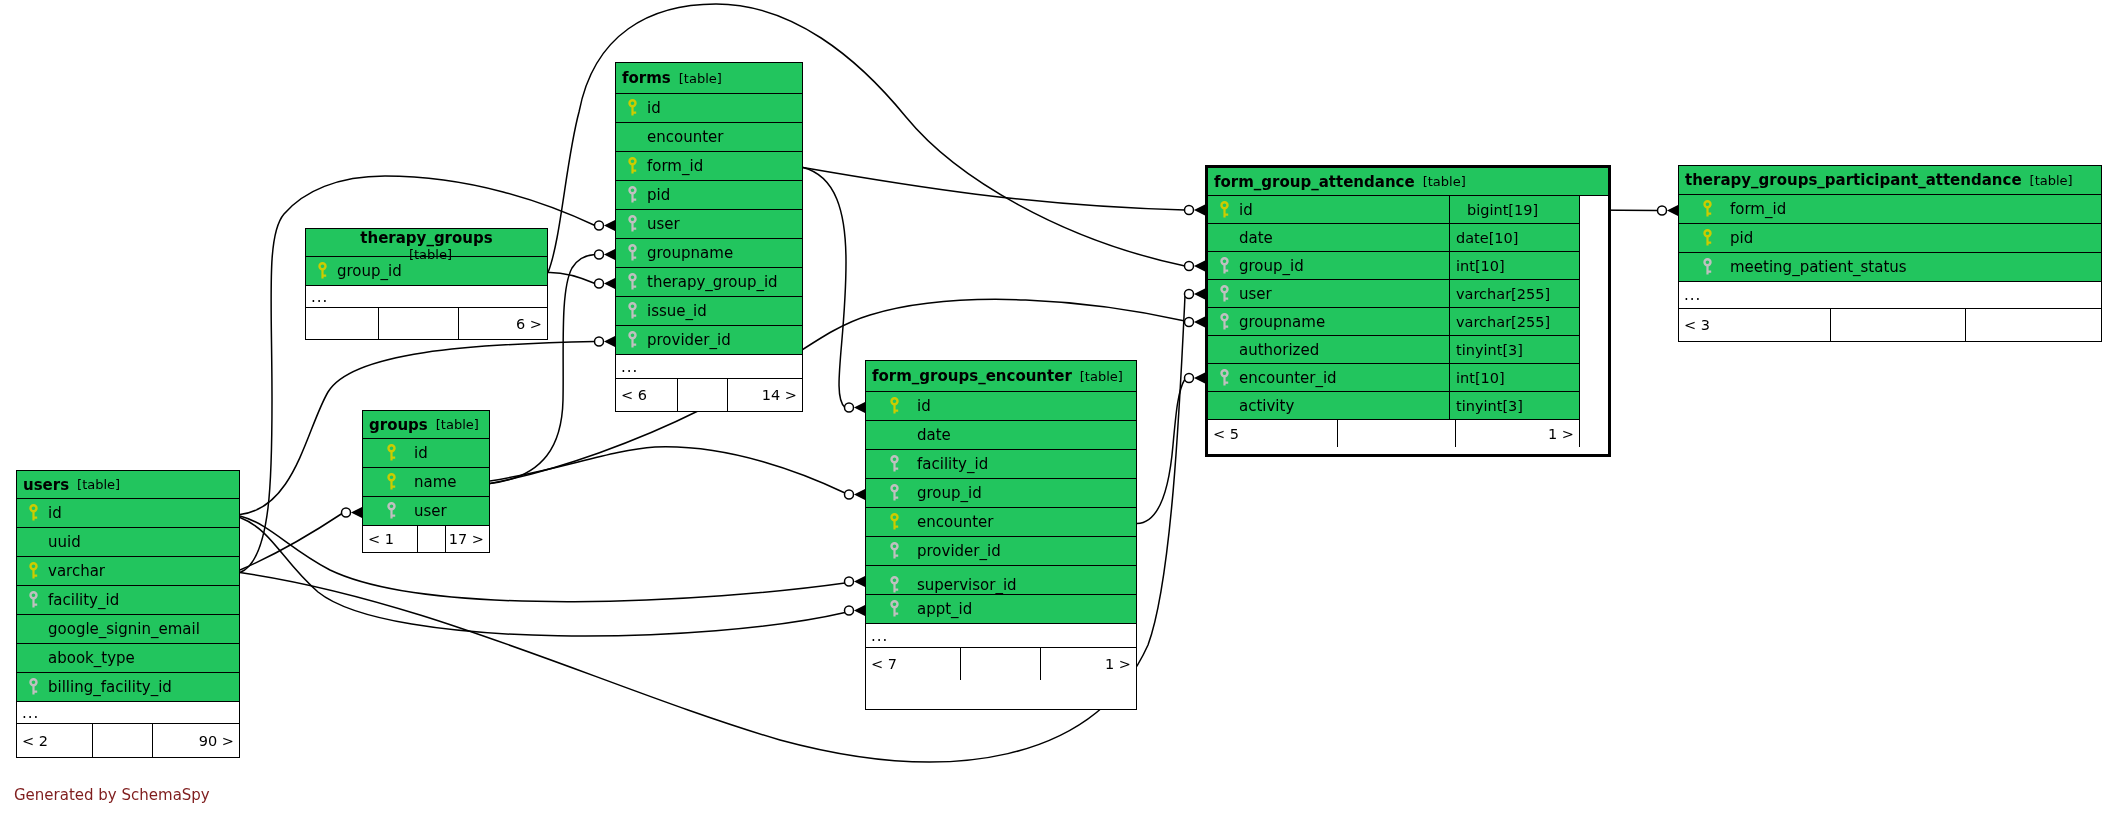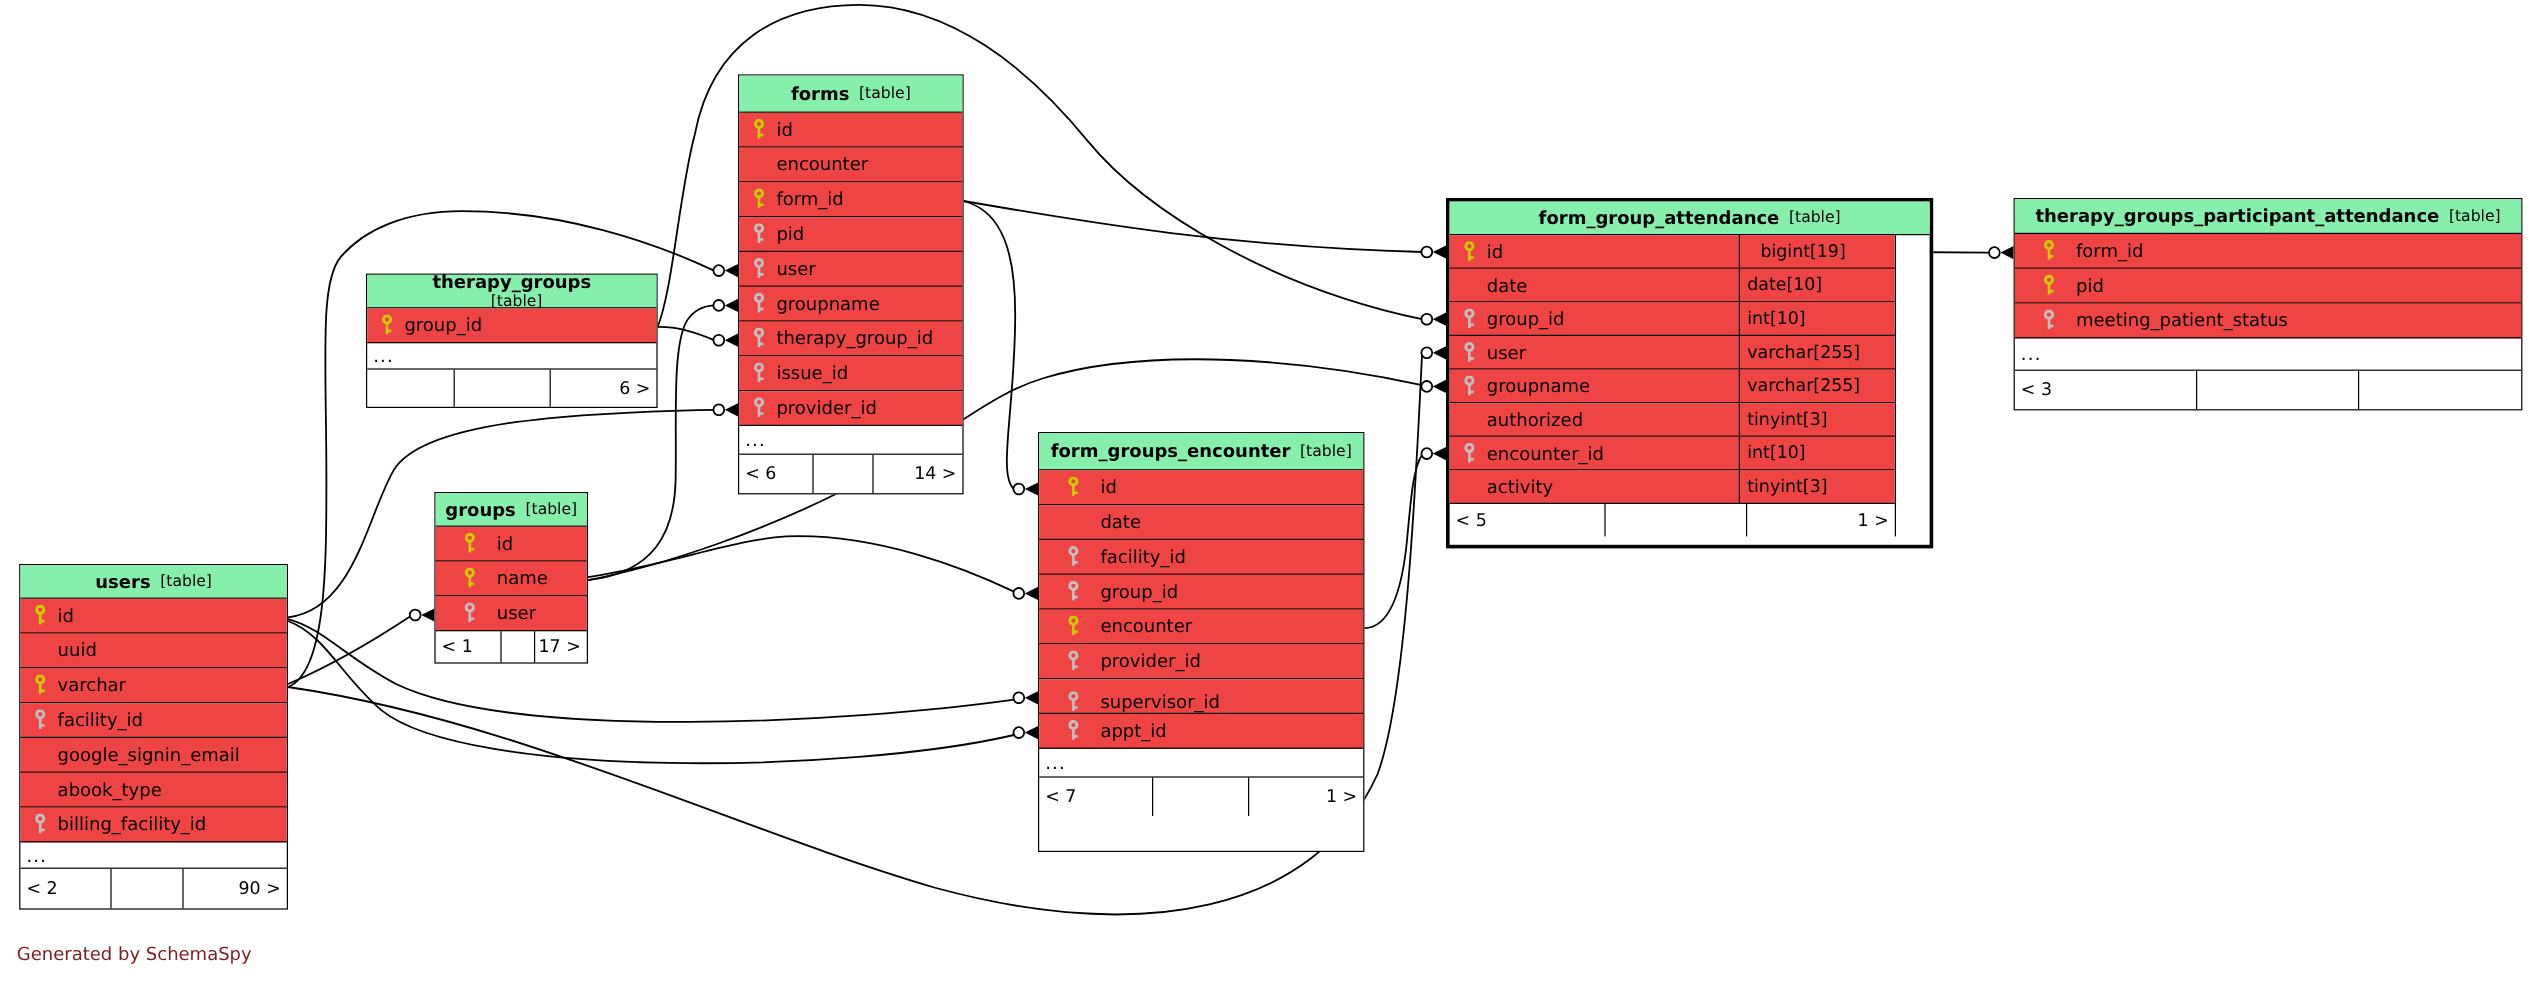--- a/index.html
+++ b/index.html
@@ -1,25 +1,25 @@
 <!DOCTYPE html>
 <html><head>
 <meta charset="utf-8">
 <style>
   html,body{margin:0;padding:0;background:#ffffff;}
   #canvas{position:relative;width:2116px;height:820px;background:#fff;overflow:hidden;
           font-family:"DejaVu Sans","Liberation Sans",sans-serif;}
   #edges{position:absolute;left:0;top:0;width:2116px;height:820px;}
   .tbl{position:absolute;background:#fff;border:1.6px solid #000;box-sizing:border-box;}
   .tbl.hl{border-width:3px;}
-  .tbl-header{background:#86efac;border-bottom:1.6px solid #000;display:flex;
-              justify-content:center;align-items:center;padding:0 6px;box-sizing:border-box;}
+  .tbl-header{background:#22c55e;border-bottom:1.6px solid #000;display:flex;
+              justify-content:flex-start;align-items:center;padding:0 6px;box-sizing:border-box;}
   .tbl-name{font-weight:bold;font-size:15px;color:#000;white-space:nowrap;}
   .tbl-badge{font-size:13px;color:#000;white-space:nowrap;margin-left:8px;}
-  .row{display:flex;align-items:center;border-bottom:1.6px solid #000;box-sizing:border-box;background:#ef4444;}
+  .row{display:flex;align-items:center;border-bottom:1.6px solid #000;box-sizing:border-box;background:#22c55e;}
   .icon-cell{width:18px;display:flex;align-items:center;justify-content:center;flex:0 0 auto;}
   .m-n .icon-cell{margin-left:7px;}
   .m-w .icon-cell{margin-left:17px;width:22px;}
   .col-label{font-size:15px;color:#000;white-space:nowrap;margin-left:6px;}
   .m-w .col-label{margin-left:12px;}
   .type-cell{font-size:14.5px;color:#000;border-left:1.6px solid #000;align-self:stretch;
              display:flex;align-items:center;padding-left:6px;box-sizing:border-box;flex:0 0 auto;}
   .ellipsis-row{display:flex;align-items:center;border-bottom:1.6px solid #000;box-sizing:border-box;
                 font-size:15px;padding-left:5px;letter-spacing:1px;}
   .tbl-footer{display:flex;box-sizing:border-box;}

